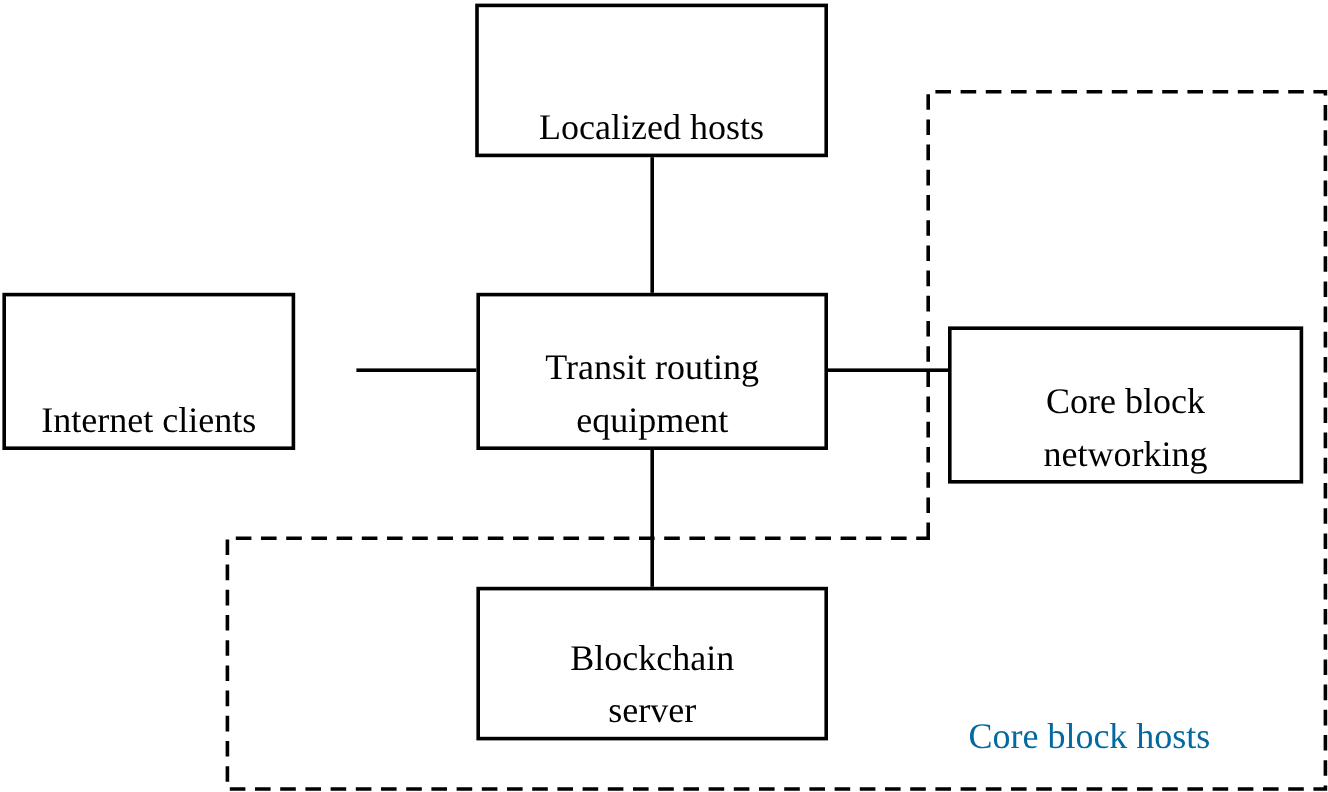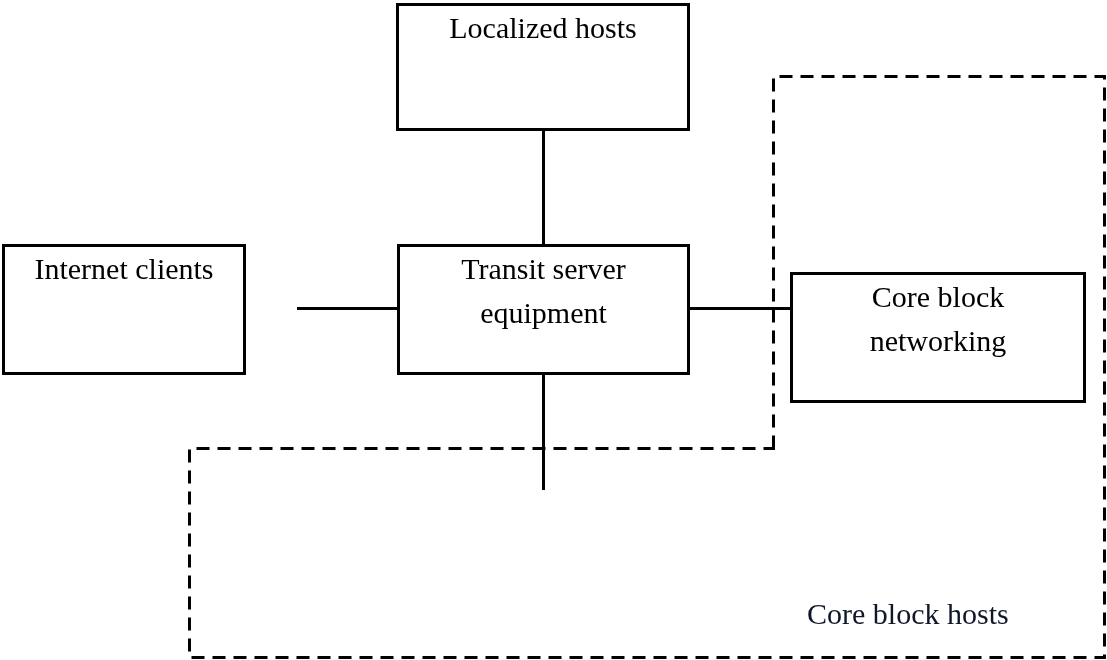--- a/index.html
+++ b/index.html
@@ -13,21 +13,21 @@
     width: 1107px;
     height: 660px;
     background: #ffffff;
     overflow: hidden;
   }
   .node {
     position: absolute;
     border: 3px solid #000000;
     background: #ffffff;
     display: flex;
-    align-items: flex-start;
+    align-items: flex-end;
     justify-content: center;
     text-align: center;
     box-sizing: border-box;
     z-index: 3;
   }
   .node-label {
     font-size: 30px;
     color: #000000;
     line-height: 1.45;
     white-space: pre-line;
@@ -39,21 +39,21 @@
   }
   .boundary-svg {
     position: absolute;
     left: 0;
     top: 0;
     z-index: 1;
   }
   .region-label {
     position: absolute;
     font-size: 30px;
-    color: #0f172a;
+    color: #0369a1;
     z-index: 2;
     white-space: nowrap;
   }
 
   
   .n-localized   { left: 396px; top: 3px;   width: 294px; height: 128px; }
   .n-internet    { left: 2px;   top: 244px; width: 244px; height: 131px; }
   .n-transit     { left: 397px; top: 244px; width: 293px; height: 131px; }
   .n-coreblock   { left: 790px; top: 244px; width: 296px; height: 131px; margin-top: 28px; }
   .n-blockchain  { left: 397px; top: 489px; width: 293px; height: 128px; }
@@ -82,25 +82,29 @@
 
   <div class="node n-localized">
     <span class="node-label">Localized hosts</span>
   </div>
 
   <div class="node n-internet">
     <span class="node-label">Internet clients</span>
   </div>
 
   <div class="node n-transit">
-    <span class="node-label">Transit server
+    <span class="node-label">Transit routing
 equipment</span>
   </div>
 
   <div class="node n-coreblock">
     <span class="node-label">Core block
 networking</span>
   </div>
 
+  <div class="node n-blockchain">
+    <span class="node-label">Blockchain
+server</span>
+  </div>
 
   <div class="region-label l-coreblockhosts">Core block hosts</div>
 
 </div>
 
 </body></html>

